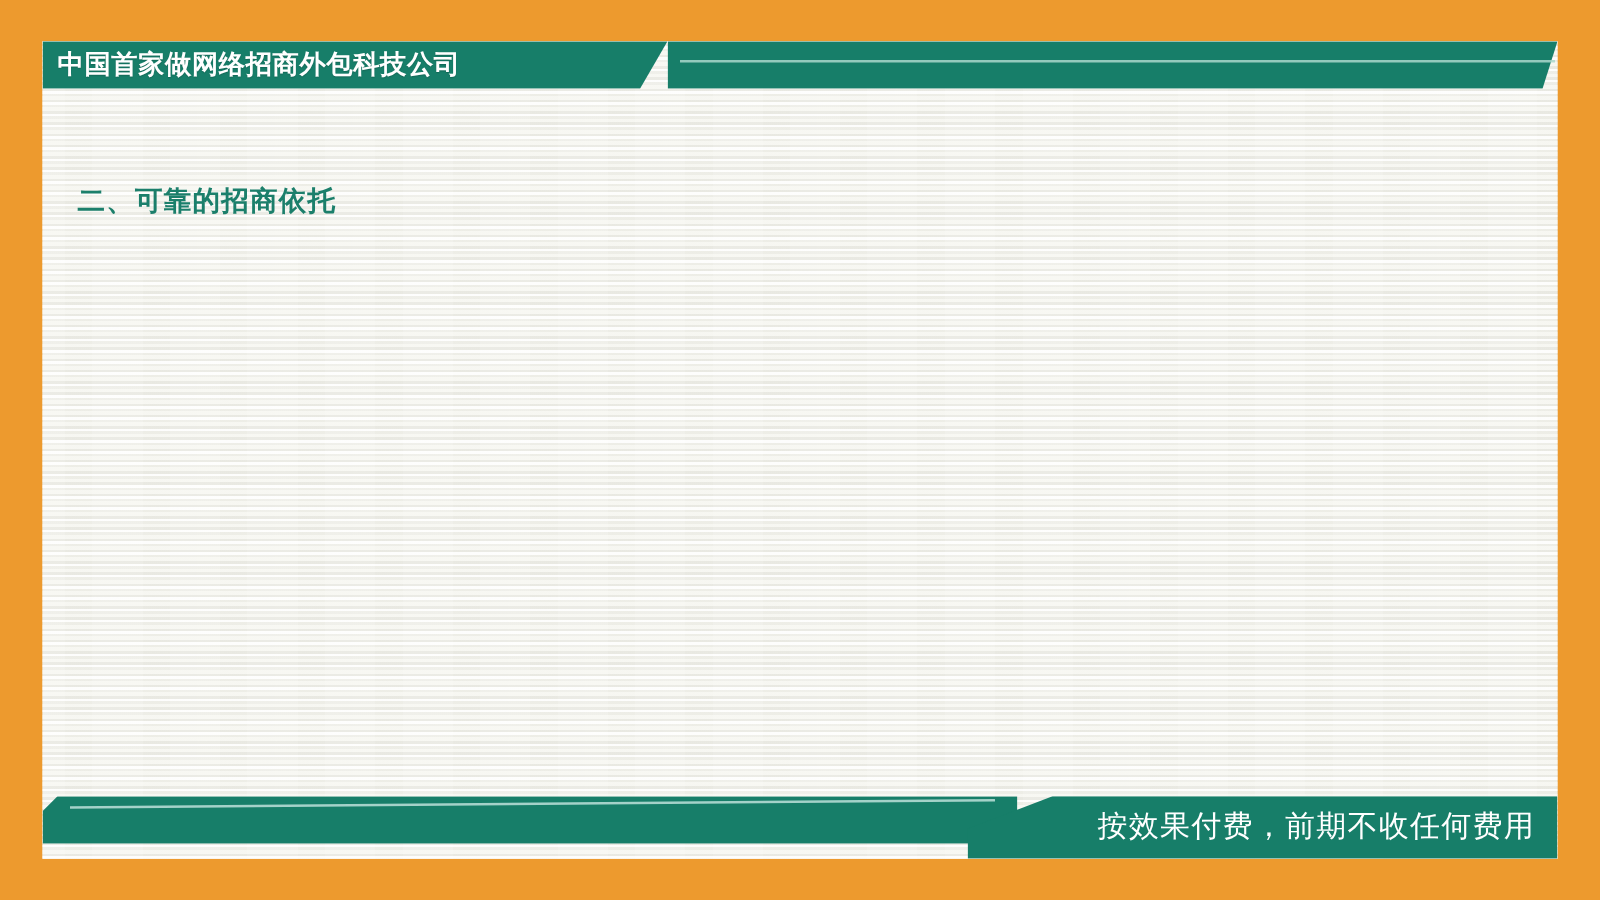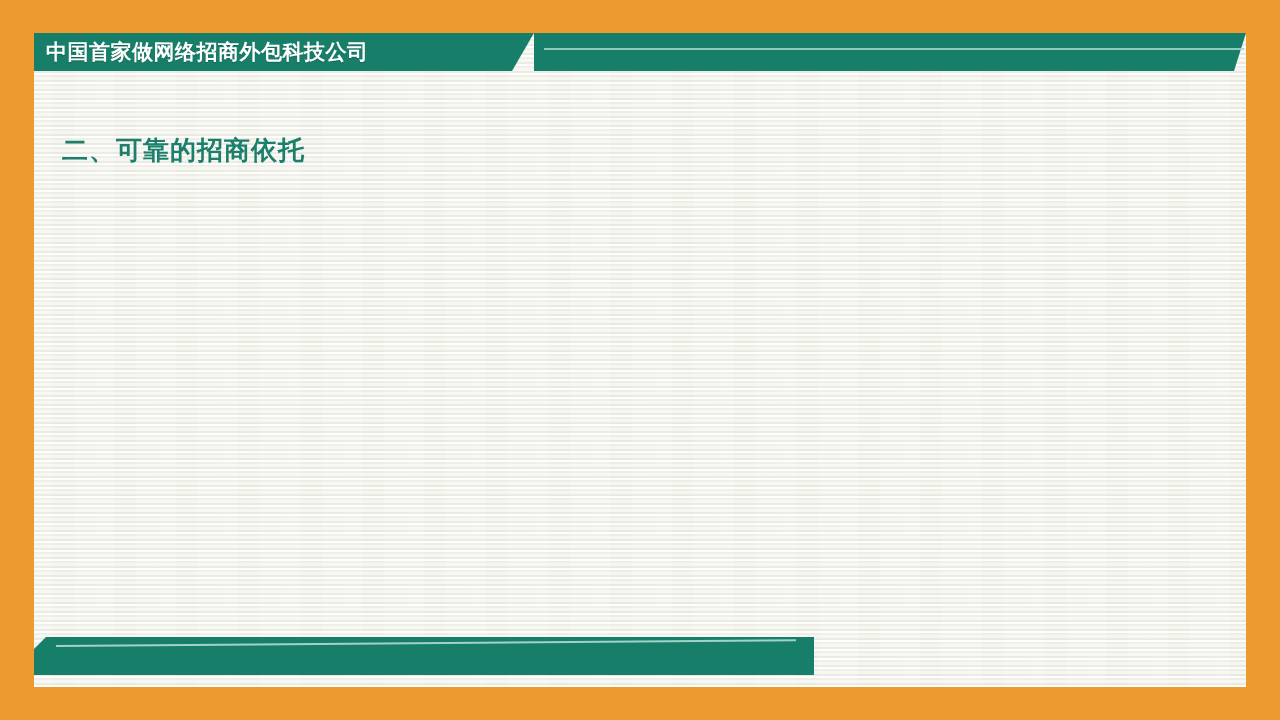--- a/index.html
+++ b/index.html
@@ -106,22 +106,22 @@
   #content {
     position: absolute;
     left: 34px;
     top: 71px;
     width: 1212px;
     height: 560px;
   }
   #section-heading {
     position: absolute;
     left: 28px;
-    top: 62px;
-    font-size: 26px;
+    top: 75px;
+    font-size: 22px;
     font-weight: bold;
     color: #1B7F6B;
     letter-spacing: 1px;
     white-space: nowrap;
   }
   #body-text {
     position: absolute;
     left: 14px;
     top: 155px;
     width: 1160px;
@@ -197,15 +197,18 @@
     <div id="header-title">中国首家做网络招商外包科技公司</div>
   </div>
 
   <div id="content">
     <div id="section-heading">二、可靠的招商依托</div>
   </div>
 
   <div id="footer-band">
     <div id="footer-slant-bar"></div>
     <div id="footer-slant-inner"></div>
+    <div id="footer-right-block">
+      <div id="footer-text">按效果付费，前期不收任何费用</div>
+    </div>
   </div>
 
 </div>
 
 </body></html>

